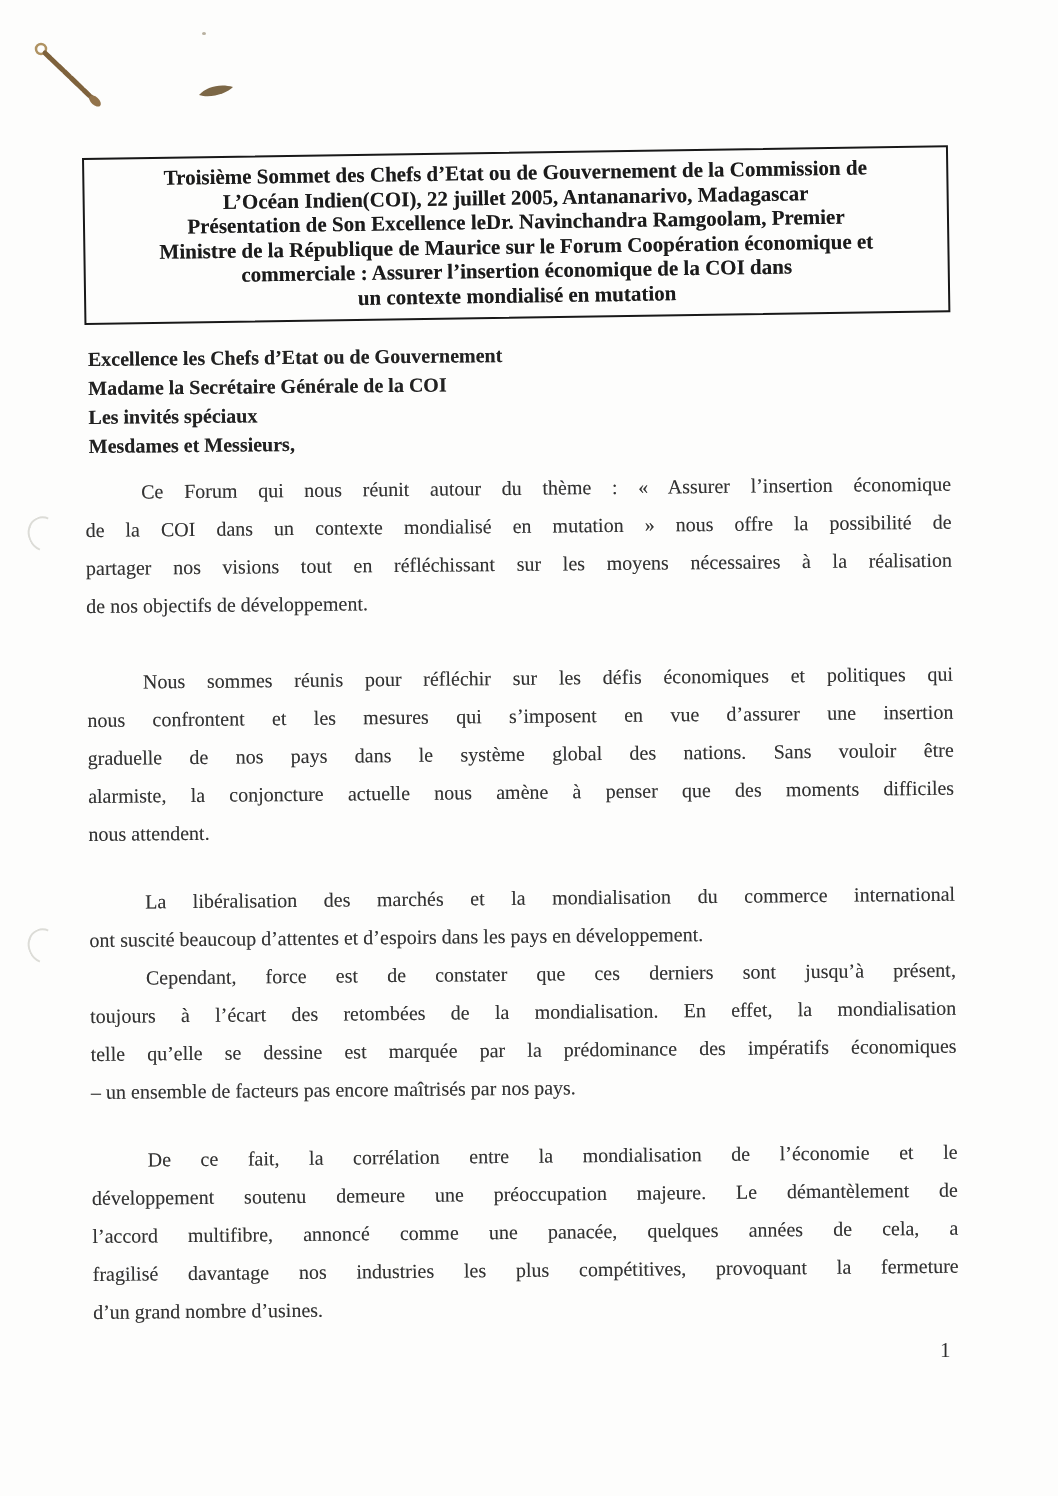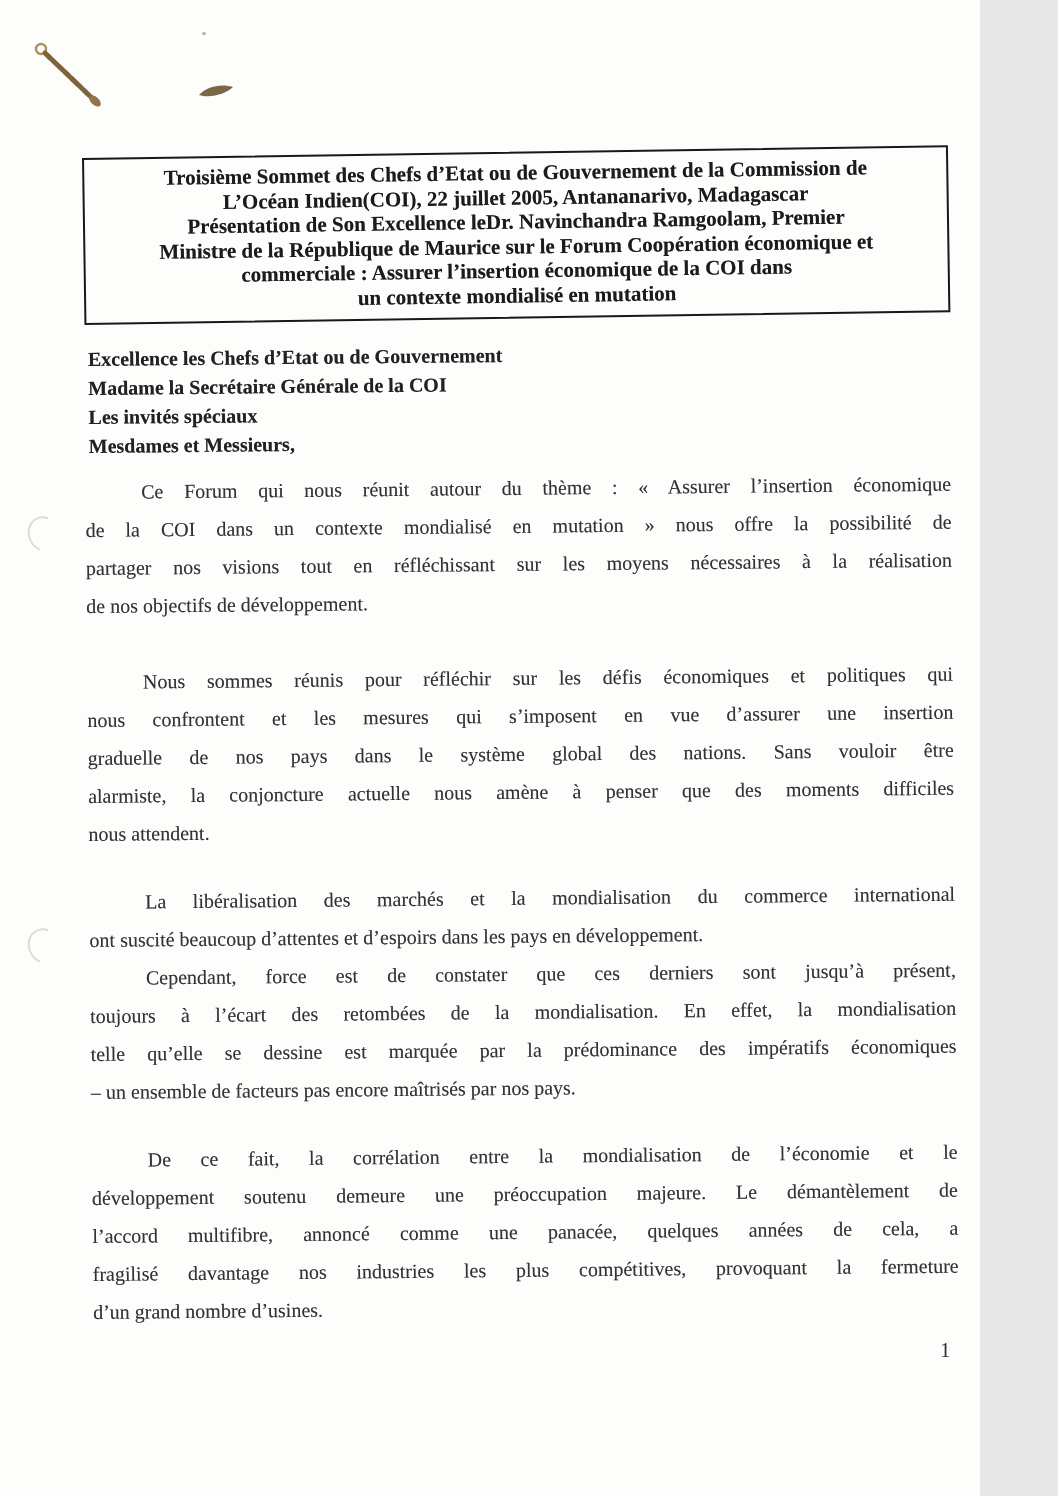--- a/index.html
+++ b/index.html
@@ -1,18 +1,18 @@
 <!DOCTYPE html>
 <html><head>
 <meta charset="utf-8">
 <style>
   html,body{margin:0;padding:0;background:#e8e8e8;}
   .page{
     position:relative;
-    width:980px;height:1496px;
+    width:1058px;height:1496px;
     background:#fdfdfc;
     overflow:hidden;
     font-family:"Liberation Serif","DejaVu Serif",serif;
     color:#2e2e2e;
   }
   .content{
     position:absolute;left:82px;top:158px;width:866px;
     transform:rotate(-0.55deg);
     transform-origin:0 0;
   }

